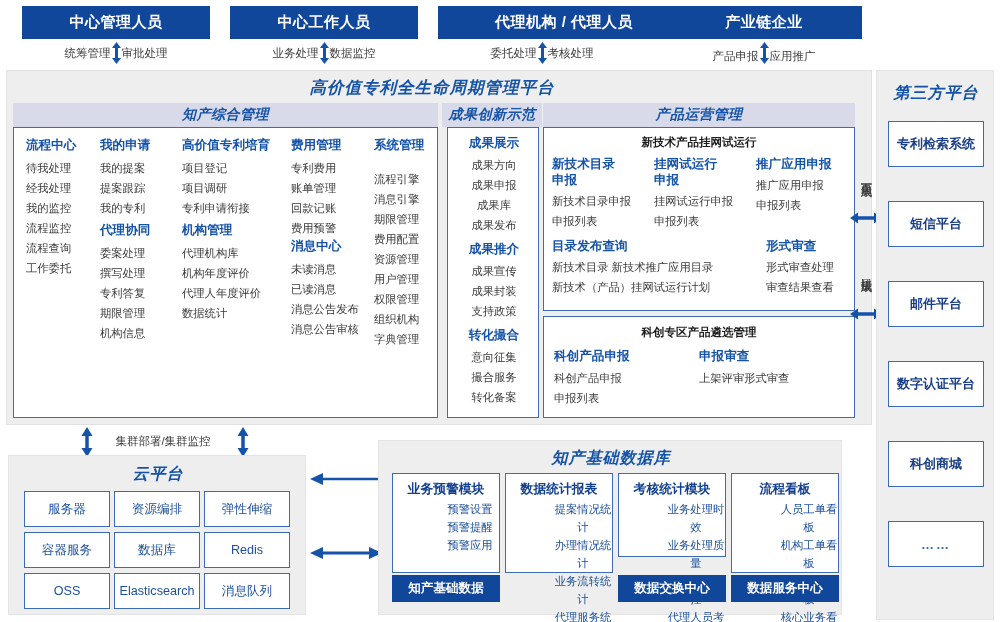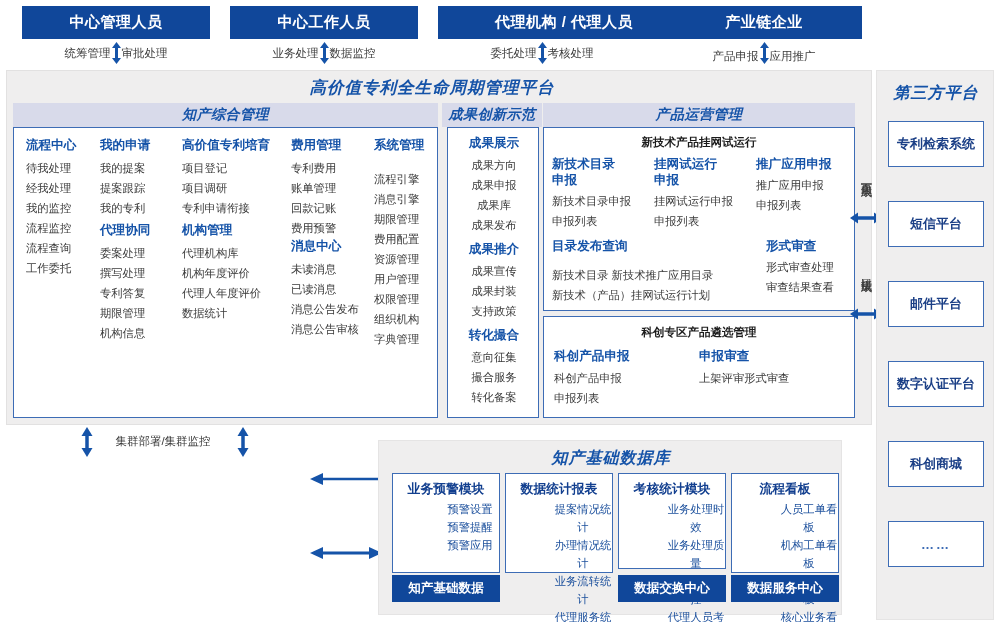--- a/index.html
+++ b/index.html
@@ -320,21 +320,21 @@
         <div class="leaf">申报列表</div>
       </div>
       <div class="abs" style="left:212px; top:28px; width:98px;">
         <div class="col-head">推广应用申报</div>
         <div class="leaf" style="margin-top:3px;">推广应用申报</div>
         <div class="leaf">申报列表</div>
       </div>
 
       <div class="abs" style="left:8px; top:110px; width:212px;">
         <div class="col-head">目录发布查询</div>
-        <div class="leaf" style="margin-top:11px;">新技术目录    新技术推广应用目录</div>
+        <div class="leaf" style="margin-top:3px;">新技术目录    新技术推广应用目录</div>
         <div class="leaf">新技术（产品）挂网试运行计划</div>
       </div>
       <div class="abs" style="left:222px; top:110px; width:90px;">
         <div class="col-head">形式审查</div>
         <div class="leaf" style="margin-top:3px;">形式审查处理</div>
         <div class="leaf">审查结果查看</div>
       </div>
     </div>
 
     <div class="abs subpanel" style="left:536px; top:245px; width:312px; height:102px;">
@@ -382,20 +382,35 @@
     <polygon points="9,0 3.5,9 14.5,9" fill="#1553a8"></polygon>
     <polygon points="9,30 3.5,21 14.5,21" fill="#1553a8"></polygon>
   </svg>
   <div class="abs ctr" id="cluster-label" style="left:98px; top:430px; width:130px; height:22px;">集群部署/集群监控</div>
   <svg class="abs arrow" style="left:234px; top:427px;" width="18" height="30" viewBox="0 0 18 30">
     <line x1="9" y1="7" x2="9" y2="23" stroke="#1553a8" stroke-width="3.5"></line>
     <polygon points="9,0 3.5,9 14.5,9" fill="#1553a8"></polygon>
     <polygon points="9,30 3.5,21 14.5,21" fill="#1553a8"></polygon>
   </svg>
 
+  <div class="abs" id="cloud" style="left:8px; top:455px; width:298px; height:160px;">
+    <div class="abs ctr" id="cloud-title" style="left:0; top:6px; width:298px; height:24px;">云平台</div>
+
+    <div class="abs cloud-cell ctr" style="left:15px; top:35px; width:86px; height:36px;">服务器</div>
+    <div class="abs cloud-cell ctr" style="left:105px; top:35px; width:86px; height:36px;">资源编排</div>
+    <div class="abs cloud-cell ctr" style="left:195px; top:35px; width:86px; height:36px;">弹性伸缩</div>
+
+    <div class="abs cloud-cell ctr" style="left:15px; top:76px; width:86px; height:36px;">容器服务</div>
+    <div class="abs cloud-cell ctr" style="left:105px; top:76px; width:86px; height:36px;">数据库</div>
+    <div class="abs cloud-cell ctr" style="left:195px; top:76px; width:86px; height:36px;">Redis</div>
+
+    <div class="abs cloud-cell ctr" style="left:15px; top:117px; width:86px; height:36px;">OSS</div>
+    <div class="abs cloud-cell ctr" style="left:105px; top:117px; width:86px; height:36px;">Elasticsearch</div>
+    <div class="abs cloud-cell ctr" style="left:195px; top:117px; width:86px; height:36px;">消息队列</div>
+  </div>
 
   <svg class="abs arrow" style="left:310px; top:470px;" width="72" height="18" viewBox="0 0 72 18">
     <line x1="8" y1="9" x2="72" y2="9" stroke="#1553a8" stroke-width="2.5"></line>
     <polygon points="0,9 13,3 13,15" fill="#1553a8"></polygon>
   </svg>
   <svg class="abs arrow" style="left:310px; top:544px;" width="72" height="18" viewBox="0 0 72 18">
     <line x1="10" y1="9" x2="62" y2="9" stroke="#1553a8" stroke-width="3"></line>
     <polygon points="0,9 13,3 13,15" fill="#1553a8"></polygon>
     <polygon points="72,9 59,3 59,15" fill="#1553a8"></polygon>
   </svg>
@@ -412,21 +427,21 @@
     <div class="abs db-foot ctr" style="left:13px; top:134px; width:108px; height:27px;">知产基础数据</div>
 
     <div class="abs db-col" style="left:126px; top:32px; width:108px; height:100px;">
       <div class="db-col-head" style="margin-top:4px;">数据统计报表</div>
       <div class="db-leaf">提案情况统计</div>
       <div class="db-leaf">办理情况统计</div>
       <div class="db-leaf">业务流转统计</div>
       <div class="db-leaf">代理服务统计</div>
     </div>
 
-    <div class="abs db-col" style="left:239px; top:32px; width:108px; height:96px;">
+    <div class="abs db-col" style="left:239px; top:32px; width:108px; height:84px;">
       <div class="db-col-head" style="margin-top:4px;">考核统计模块</div>
       <div class="db-leaf">业务处理时效</div>
       <div class="db-leaf">业务处理质量</div>
       <div class="db-leaf">异常情况监控</div>
       <div class="db-leaf">代理人员考核</div>
     </div>
     <div class="abs db-foot ctr" style="left:239px; top:134px; width:108px; height:27px;">数据交换中心</div>
 
     <div class="abs db-col" style="left:352px; top:32px; width:108px; height:100px;">
       <div class="db-col-head" style="margin-top:4px;">流程看板</div>

